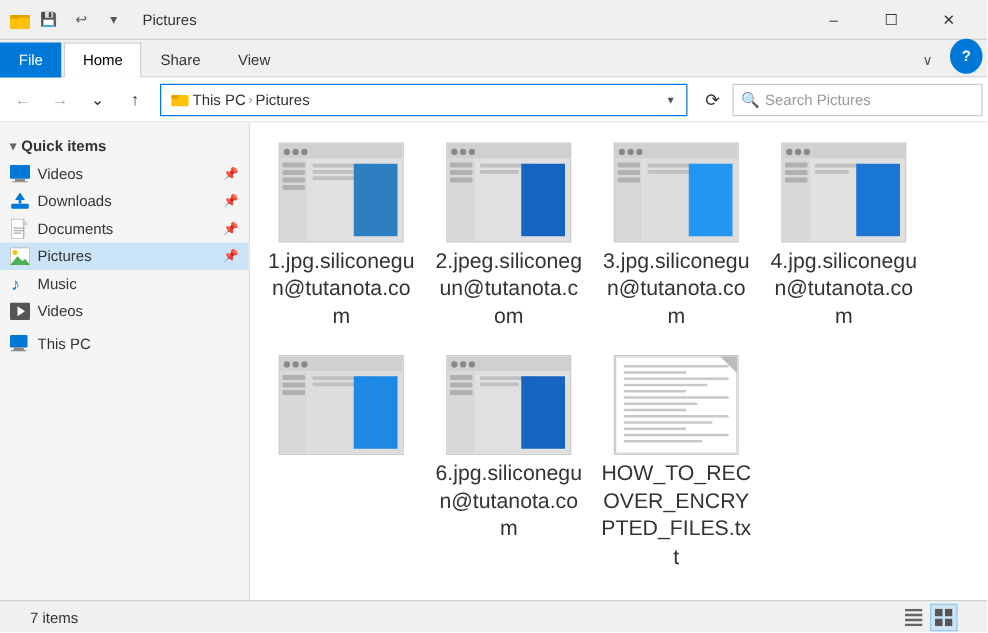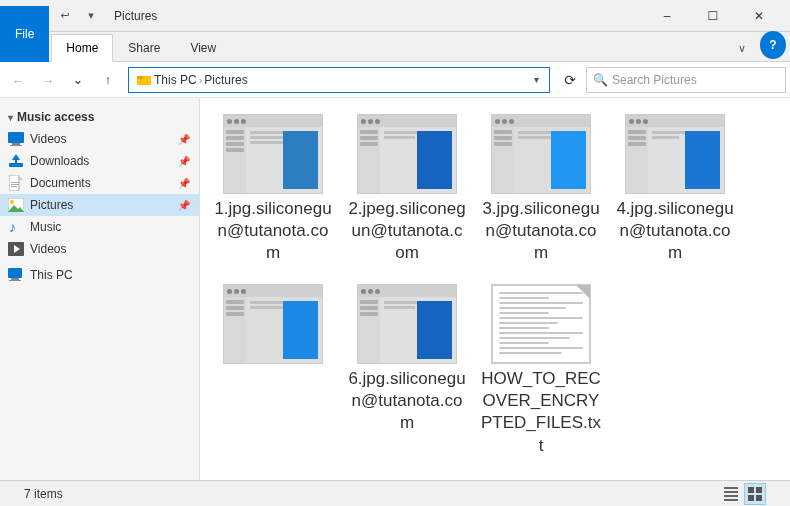--- a/index.html
+++ b/index.html
@@ -84,21 +84,21 @@
     }
     .ribbon-tab.active {
       background: #fff;
       border-color: #d0d0d0;
       border-bottom-color: #fff;
       color: #000;
     }
     .ribbon-tab.file {
       background: #0078d7;
       color: #fff;
-      padding: 20px 14px;
+      padding: 6px 14px;
       margin-right: 2px;
     }
     .ribbon-chevron {
       margin-left: auto;
       padding: 6px 10px;
       font-size: 11px;
       cursor: pointer;
       color: #555;
     }
     .ribbon-help {
@@ -436,21 +436,21 @@
     <span>🔍</span>
     <span style="color:#999">Search Pictures</span>
   </div>
 </div>
 
 <div class="main-area">
 
   <div class="sidebar">
     <div class="sidebar-section-header">
       <span class="chevron">▾</span>
-      <span>Music access</span>
+      <span>Quick items</span>
     </div>
     <div class="sidebar-item">
       <span class="icon">
         <svg width="16" height="14" viewBox="0 0 16 14">
           <rect x="0" y="0" width="16" height="11" rx="1" fill="#0078d7"></rect>
           <rect x="4" y="11" width="8" height="2" fill="#888"></rect>
           <rect x="2" y="13" width="12" height="1" fill="#888"></rect>
         </svg>
       </span>
       <span>Videos</span>

